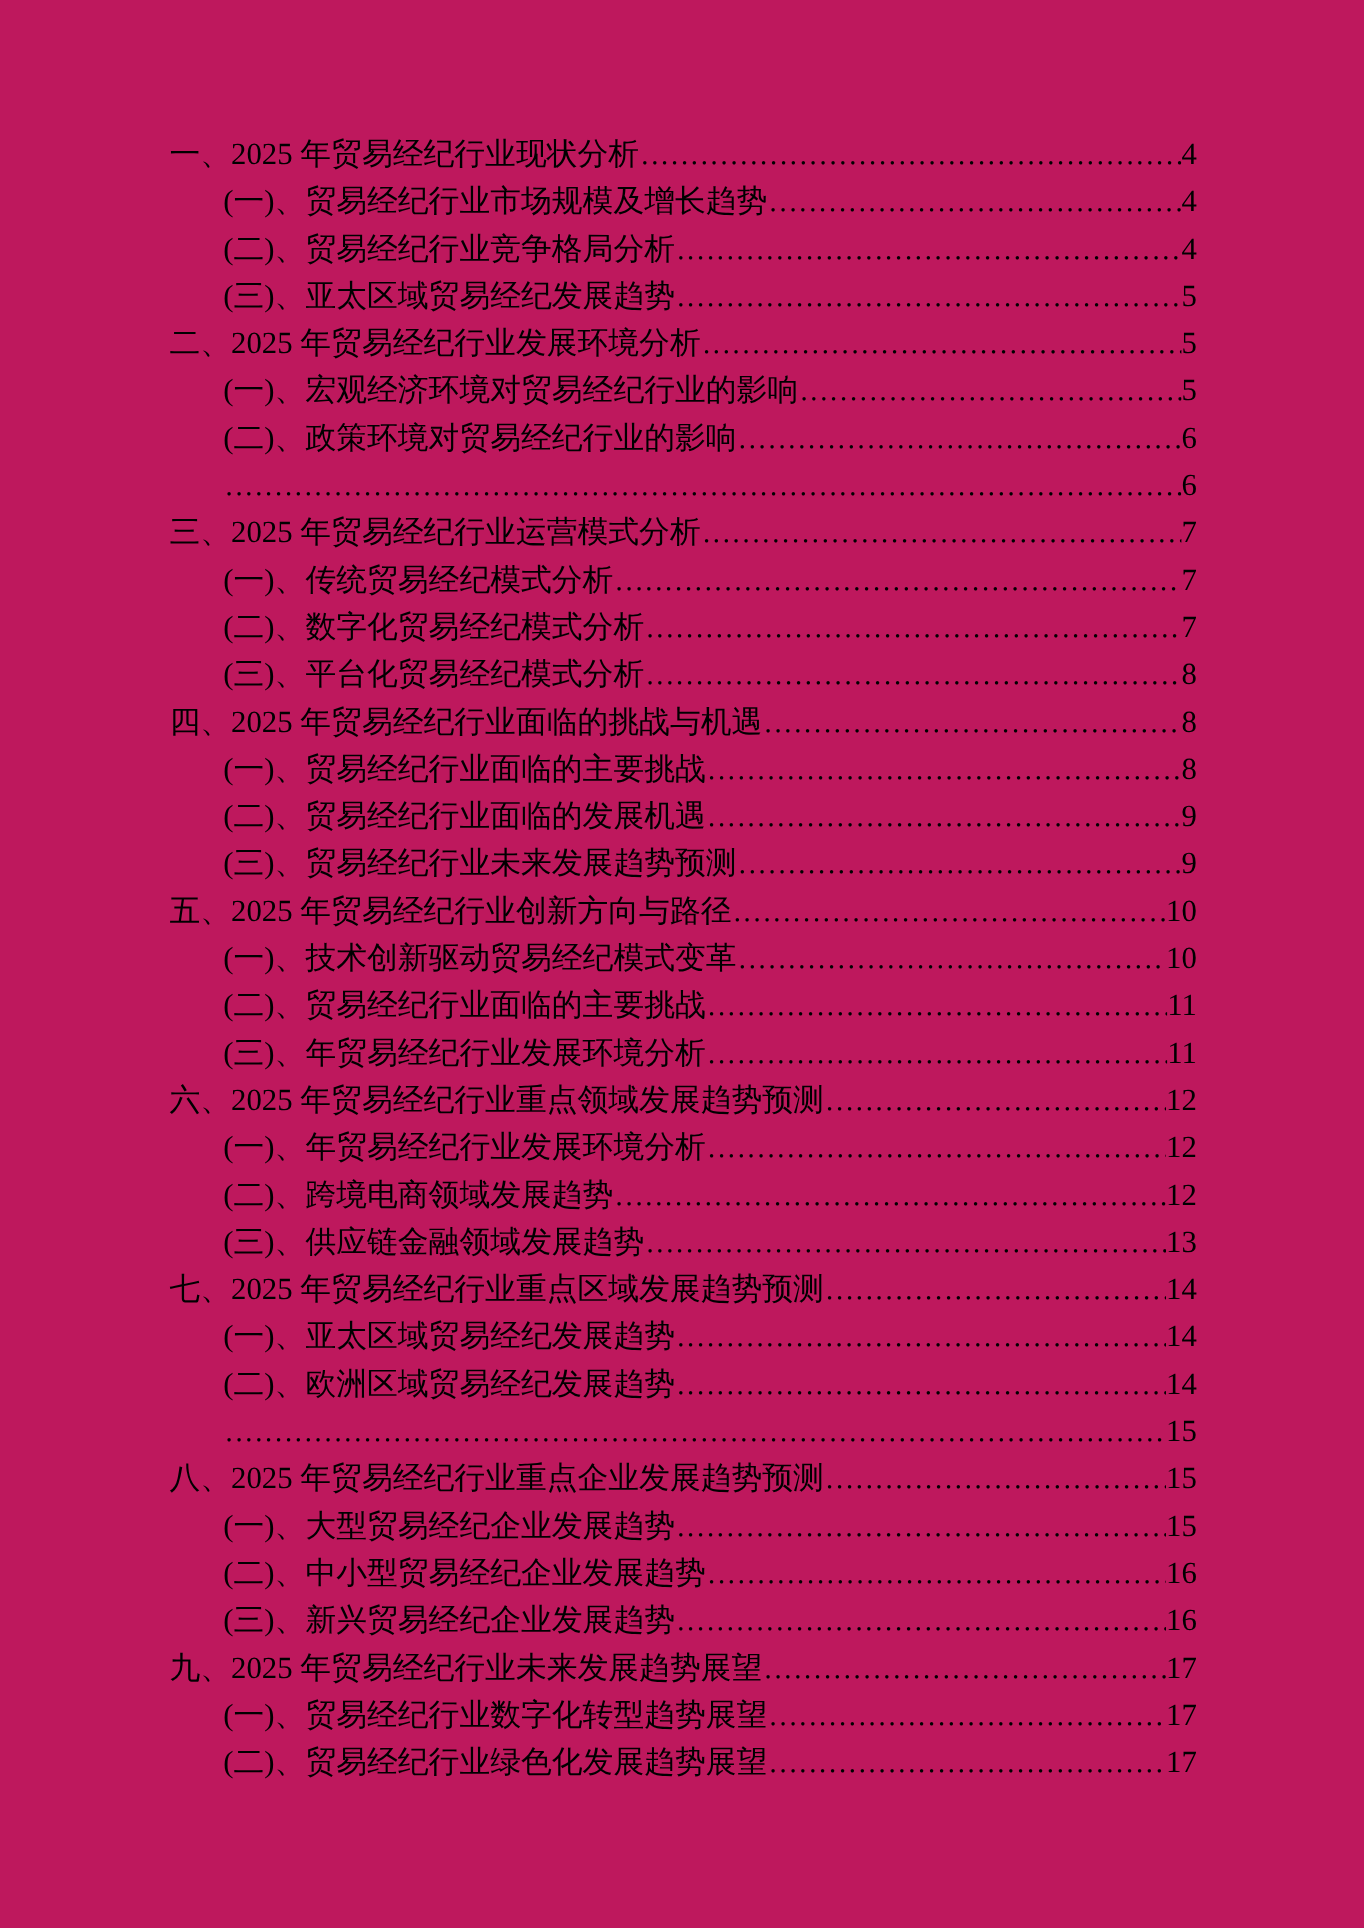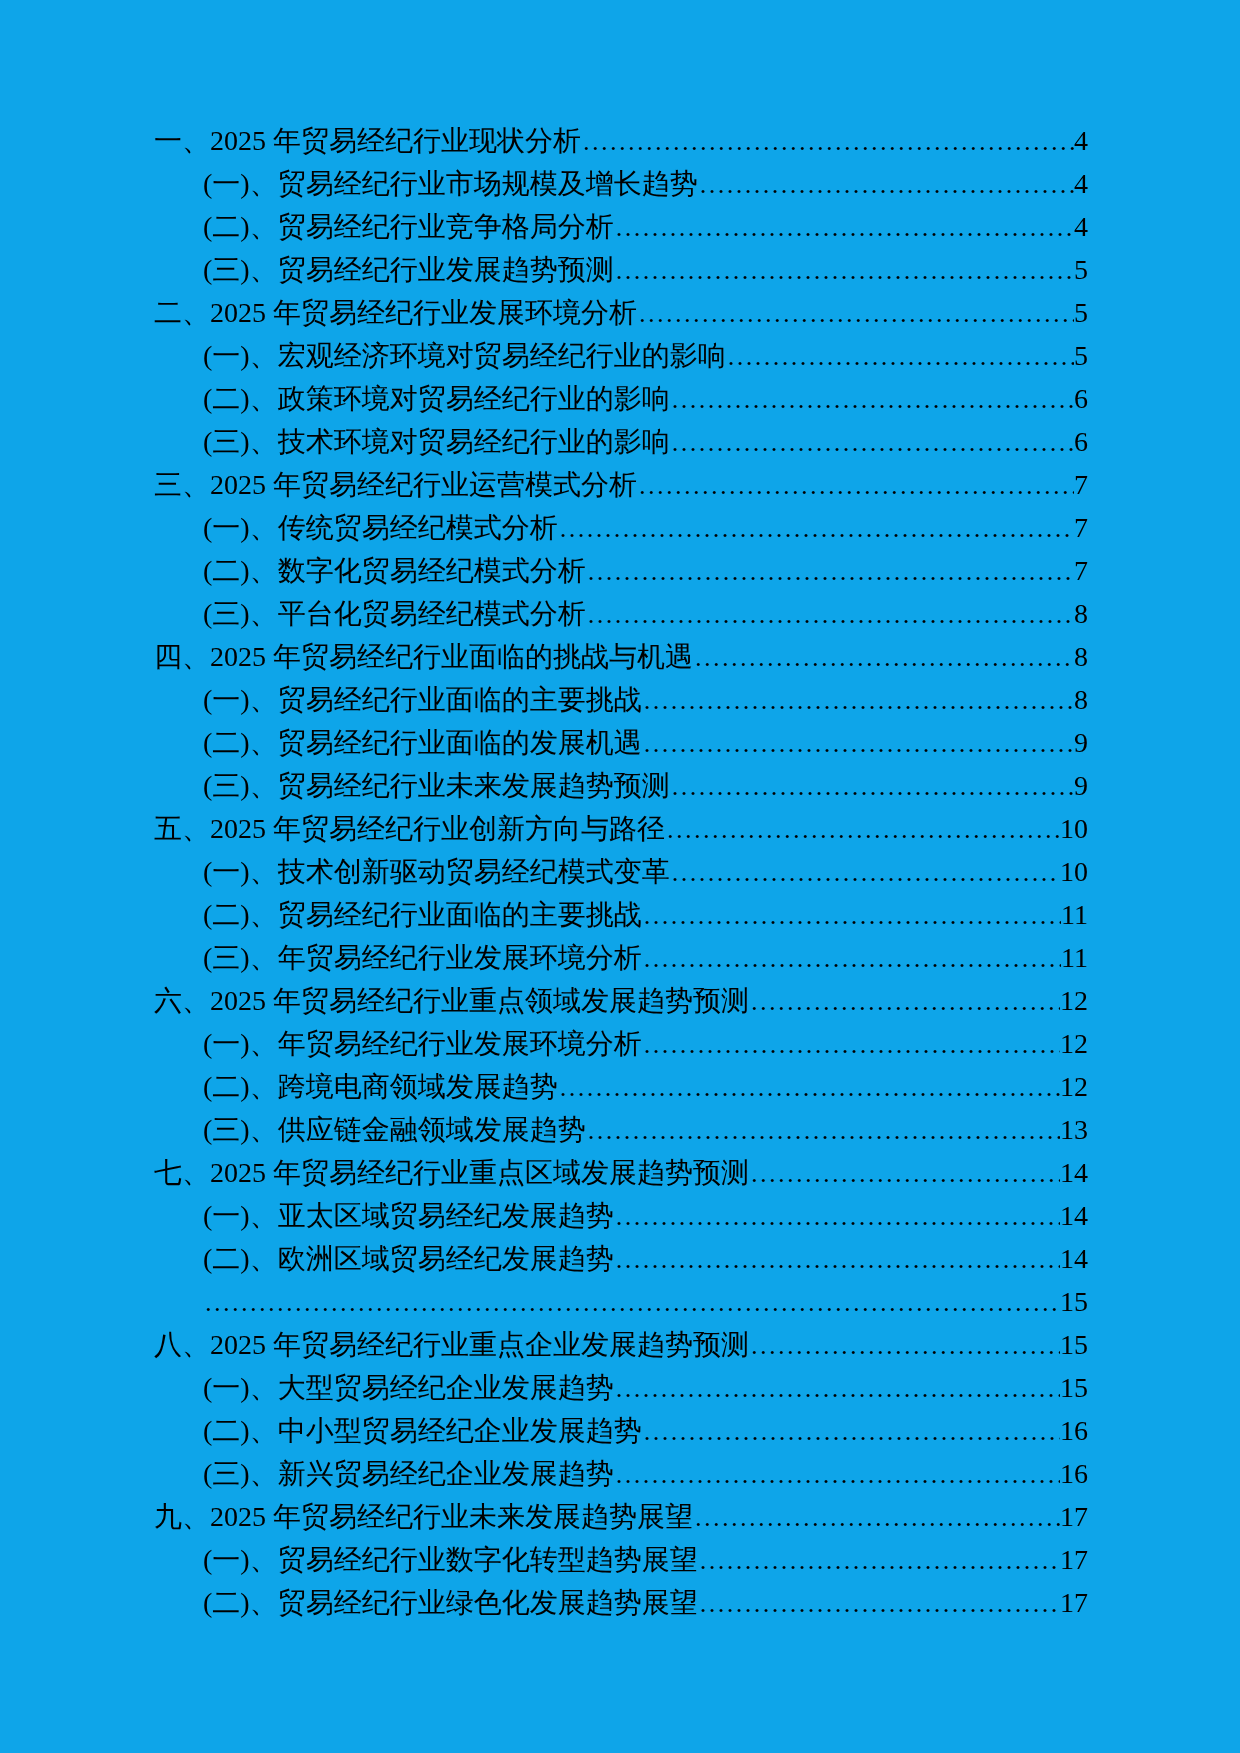--- a/index.html
+++ b/index.html
@@ -5,21 +5,21 @@
   html, body {
     margin: 0;
     padding: 0;
     background: #ffffff;
   }
   .page {
     position: relative;
     width: 1240px;
     height: 1753px;
     margin: 0 auto;
-    background: #0ea5e9;
+    background: #be185d;
     box-sizing: border-box;
     padding: 119px 152px 0 154px;
     font-family: "Liberation Serif", "DejaVu Serif", serif;
     color: #000000;
     overflow: hidden;
   }
   .toc-list {
     width: 100%;
   }
   .toc-row {
@@ -67,41 +67,40 @@
     <span class="toc-title">(一)、贸易经纪行业市场规模及增长趋势</span>
     <span class="dots">............................................................................................................................................................................................................................................................................................................</span>
     <span class="toc-page">4</span>
   </div>
       <div class="toc-row level-2">
     <span class="toc-title">(二)、贸易经纪行业竞争格局分析</span>
     <span class="dots">............................................................................................................................................................................................................................................................................................................</span>
     <span class="toc-page">4</span>
   </div>
       <div class="toc-row level-2">
-    <span class="toc-title">(三)、贸易经纪行业发展趋势预测</span>
+    <span class="toc-title">(三)、亚太区域贸易经纪发展趋势</span>
     <span class="dots">............................................................................................................................................................................................................................................................................................................</span>
     <span class="toc-page">5</span>
   </div>
       <div class="toc-row level-1">
     <span class="toc-title">二、2025 年贸易经纪行业发展环境分析</span>
     <span class="dots">............................................................................................................................................................................................................................................................................................................</span>
     <span class="toc-page">5</span>
   </div>
       <div class="toc-row level-2">
     <span class="toc-title">(一)、宏观经济环境对贸易经纪行业的影响</span>
     <span class="dots">............................................................................................................................................................................................................................................................................................................</span>
     <span class="toc-page">5</span>
   </div>
       <div class="toc-row level-2">
     <span class="toc-title">(二)、政策环境对贸易经纪行业的影响</span>
     <span class="dots">............................................................................................................................................................................................................................................................................................................</span>
     <span class="toc-page">6</span>
   </div>
       <div class="toc-row level-2">
-    <span class="toc-title">(三)、技术环境对贸易经纪行业的影响</span>
     <span class="dots">............................................................................................................................................................................................................................................................................................................</span>
     <span class="toc-page">6</span>
   </div>
       <div class="toc-row level-1">
     <span class="toc-title">三、2025 年贸易经纪行业运营模式分析</span>
     <span class="dots">............................................................................................................................................................................................................................................................................................................</span>
     <span class="toc-page">7</span>
   </div>
       <div class="toc-row level-2">
     <span class="toc-title">(一)、传统贸易经纪模式分析</span>

